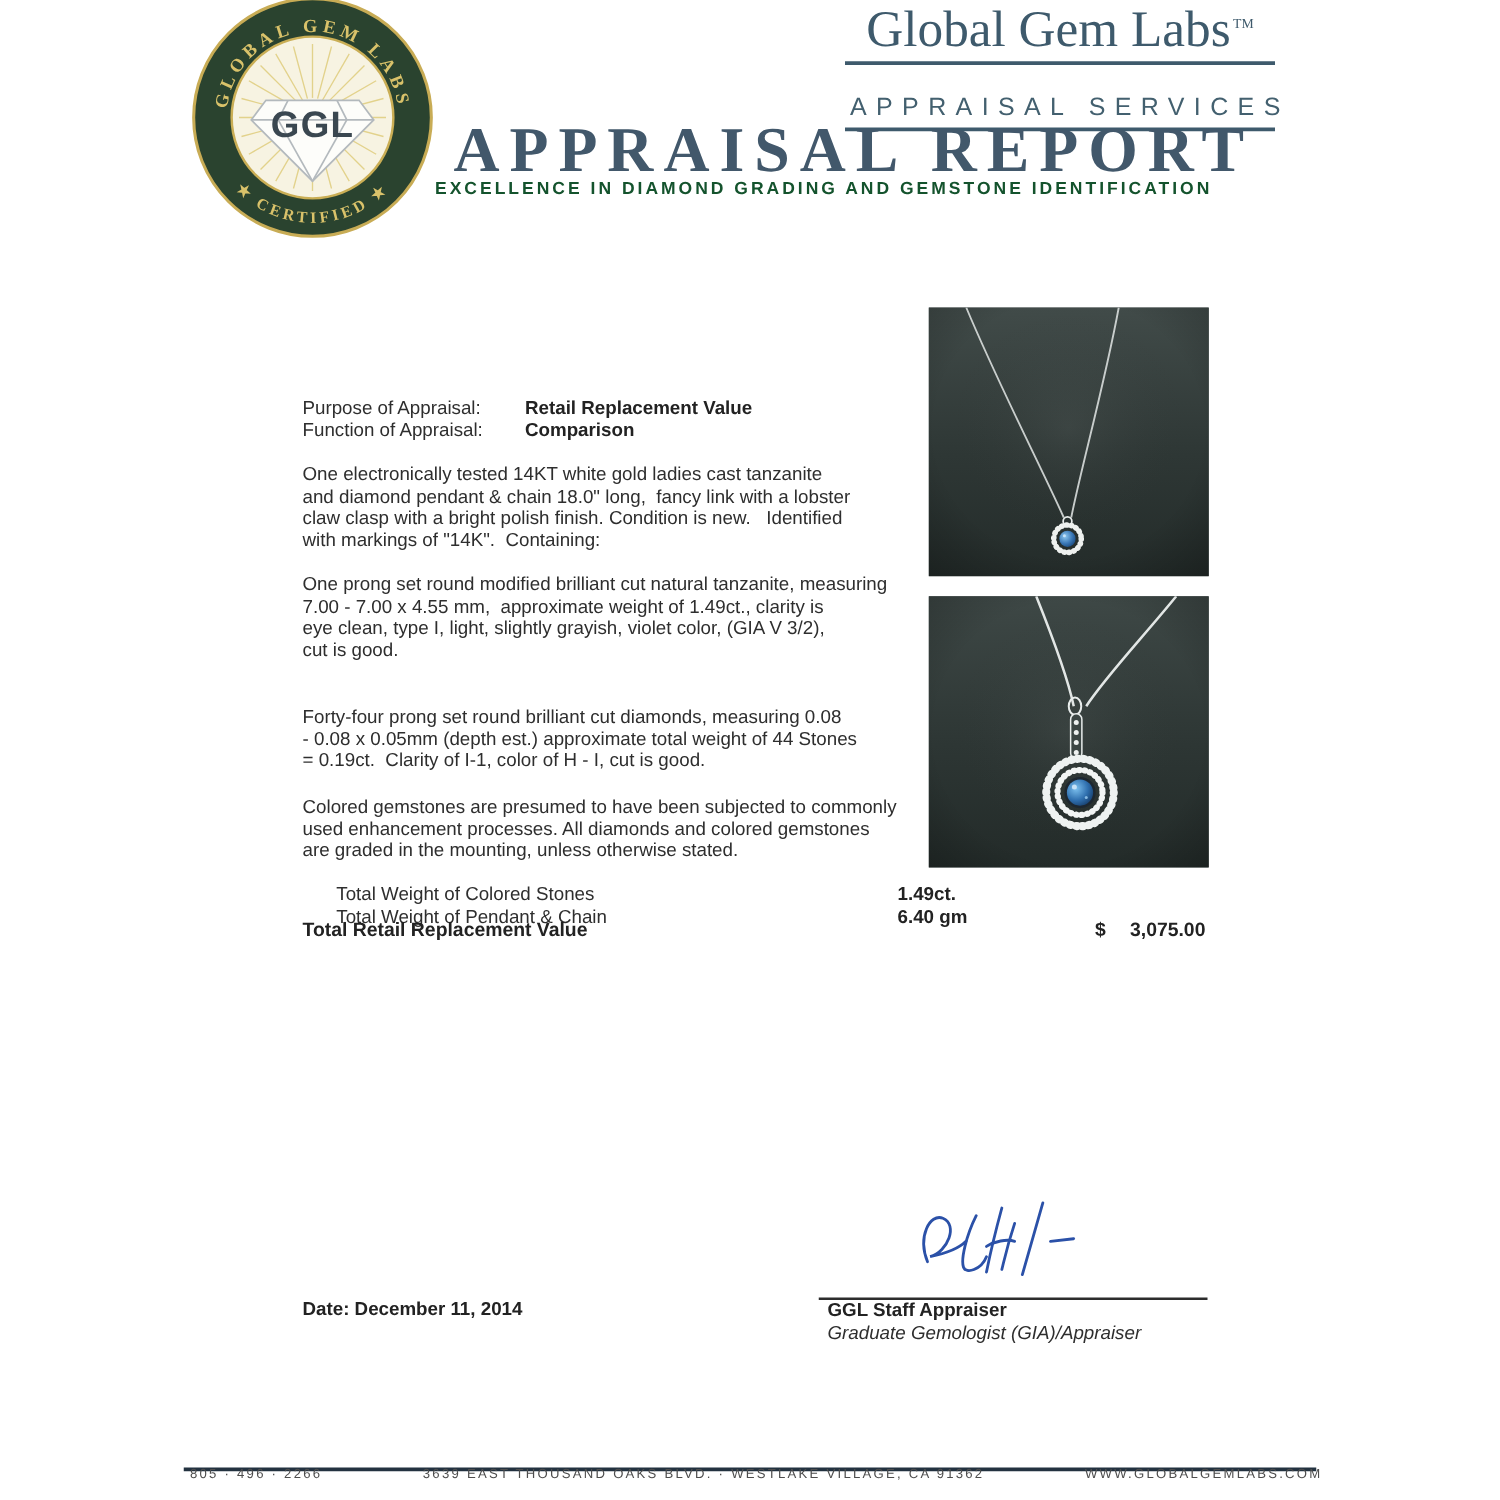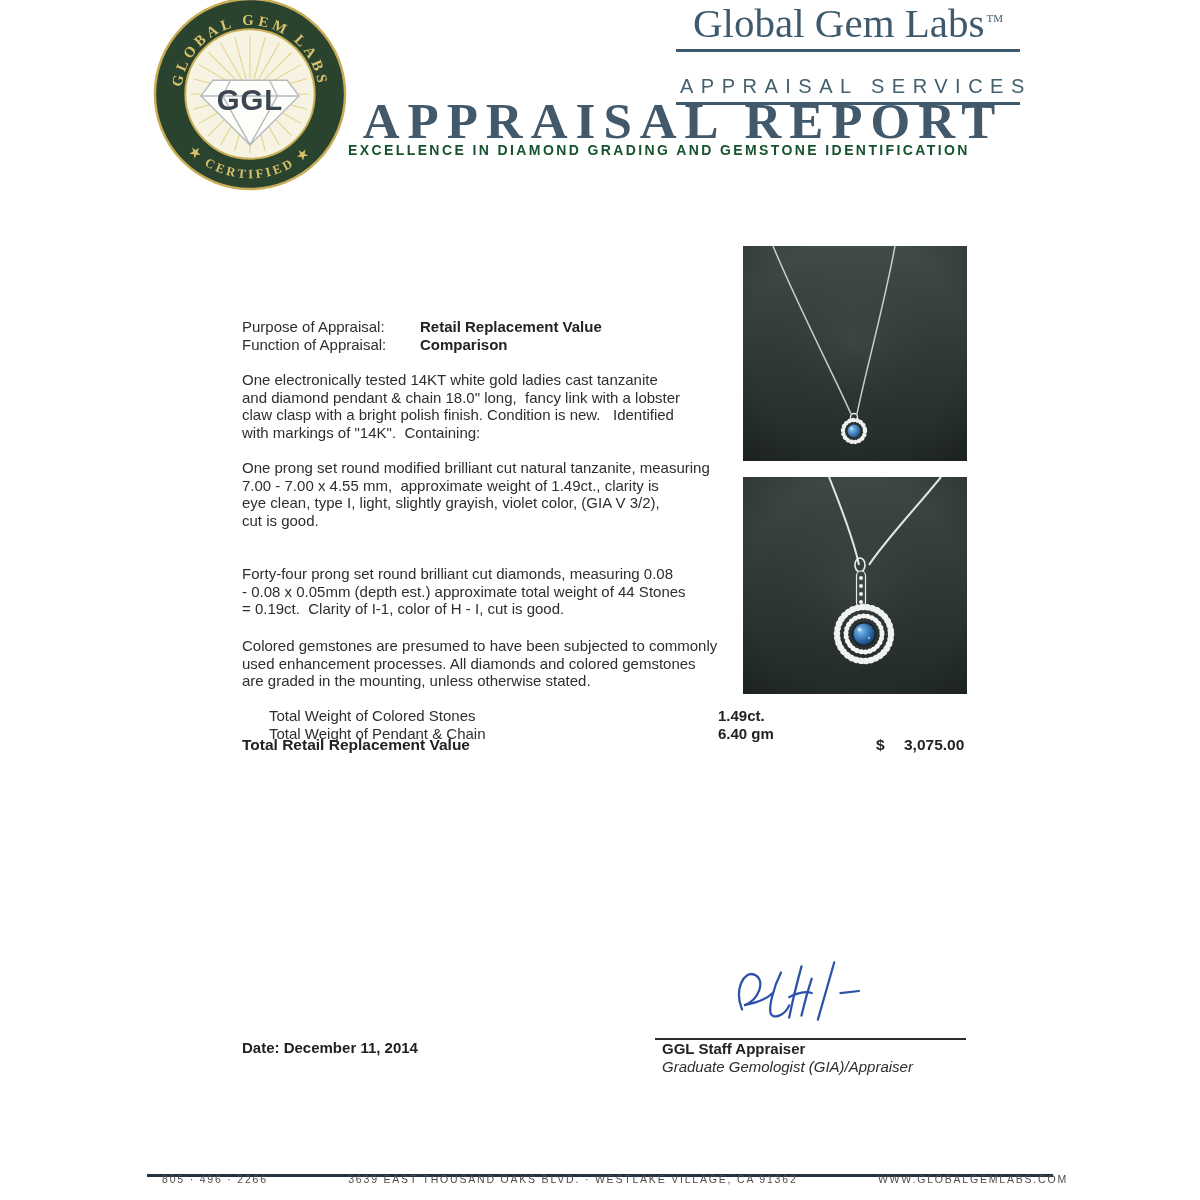--- a/index.html
+++ b/index.html
@@ -48,21 +48,21 @@
   .sig-svg{position:absolute;left:710px;top:950px;width:185px;height:82px;}
   .sig-line{position:absolute;left:655px;top:1030px;width:311px;border:none;
             border-top:2px solid #2c2c2c;}
   .sig-name{position:absolute;left:662px;top:1040px;font-size:15px;font-weight:bold;color:#222;}
   .sig-title{position:absolute;left:662px;top:1058px;font-size:15px;font-style:italic;}
   .date-line{position:absolute;left:242px;top:1039px;font-size:15px;font-weight:bold;color:#222;}
 
   
   .footer-rule{position:absolute;left:147px;top:1166px;width:906px;border:none;
                border-top:3px solid #233240;}
-  .footer-row{position:absolute;left:162px;top:1173px;width:906px;display:flex;
+  .footer-row{position:absolute;left:152px;top:1173px;width:906px;display:flex;
               justify-content:space-between;font-size:10.5px;letter-spacing:1.8px;
               color:#4d4d4d;white-space:nowrap;}
 </style>
 </head>
 <body>
 
 <div class="page">
 
   <svg class="logo" viewBox="0 0 200 200">
     <defs>

